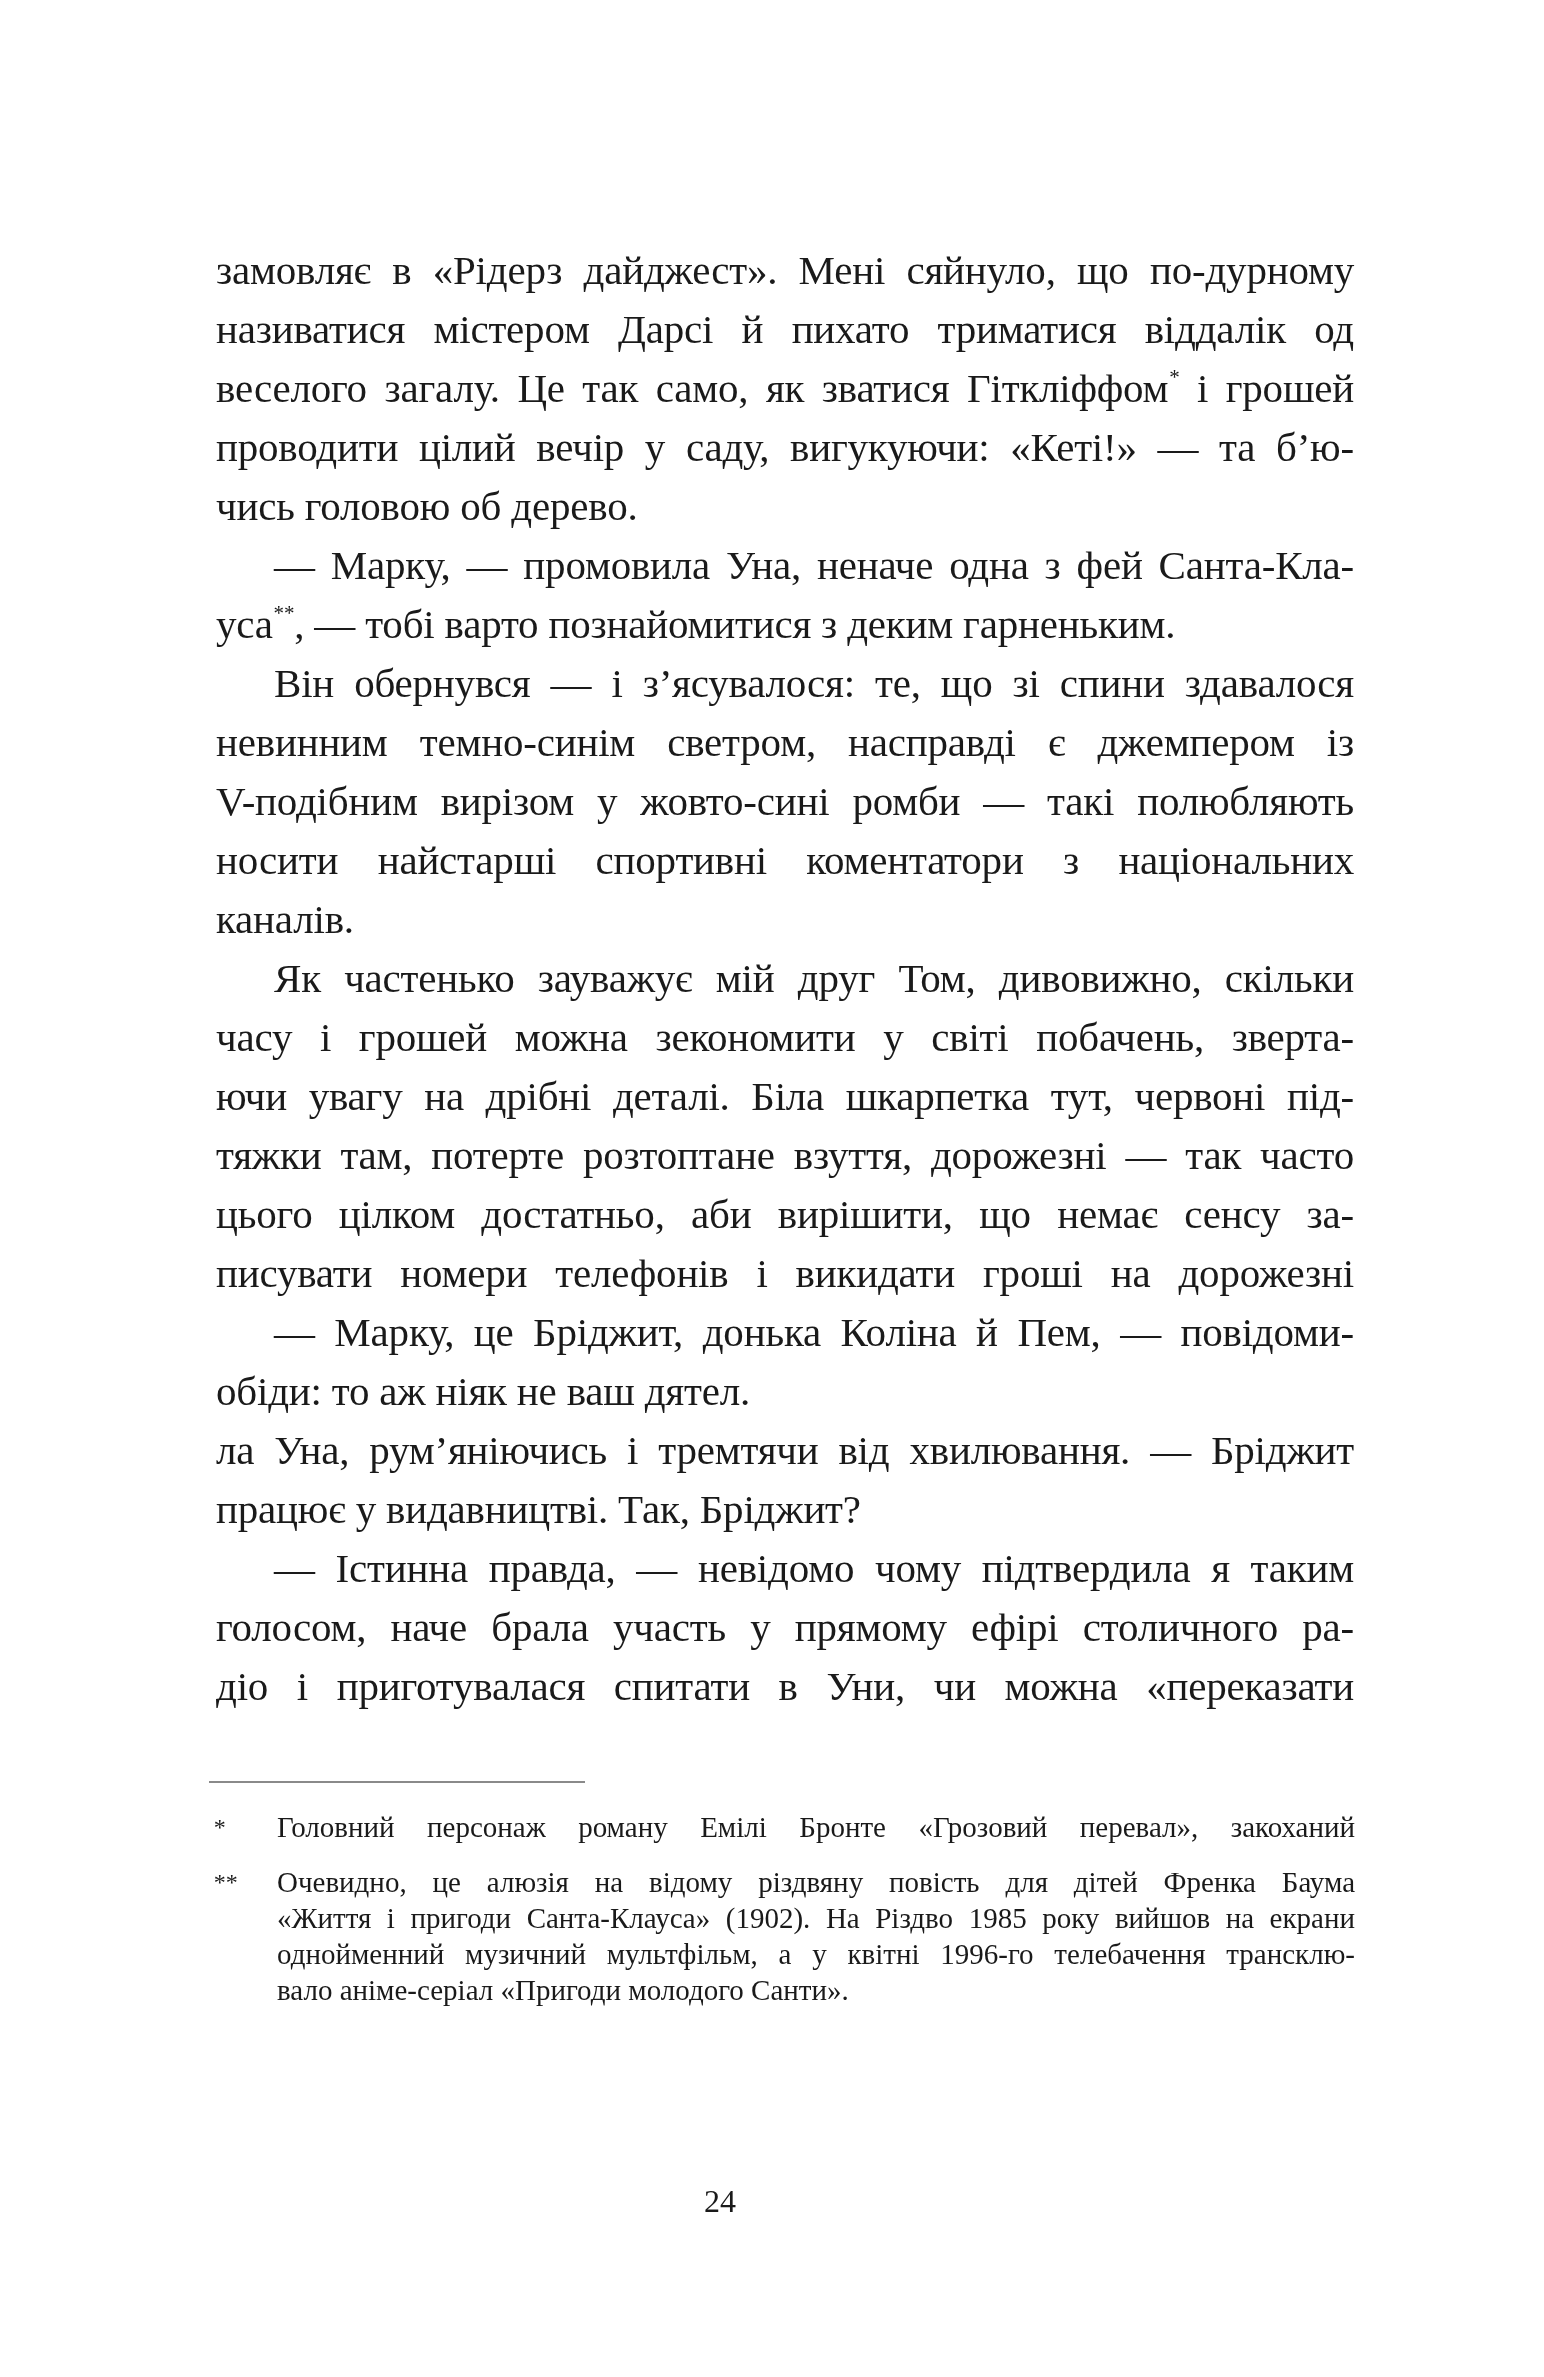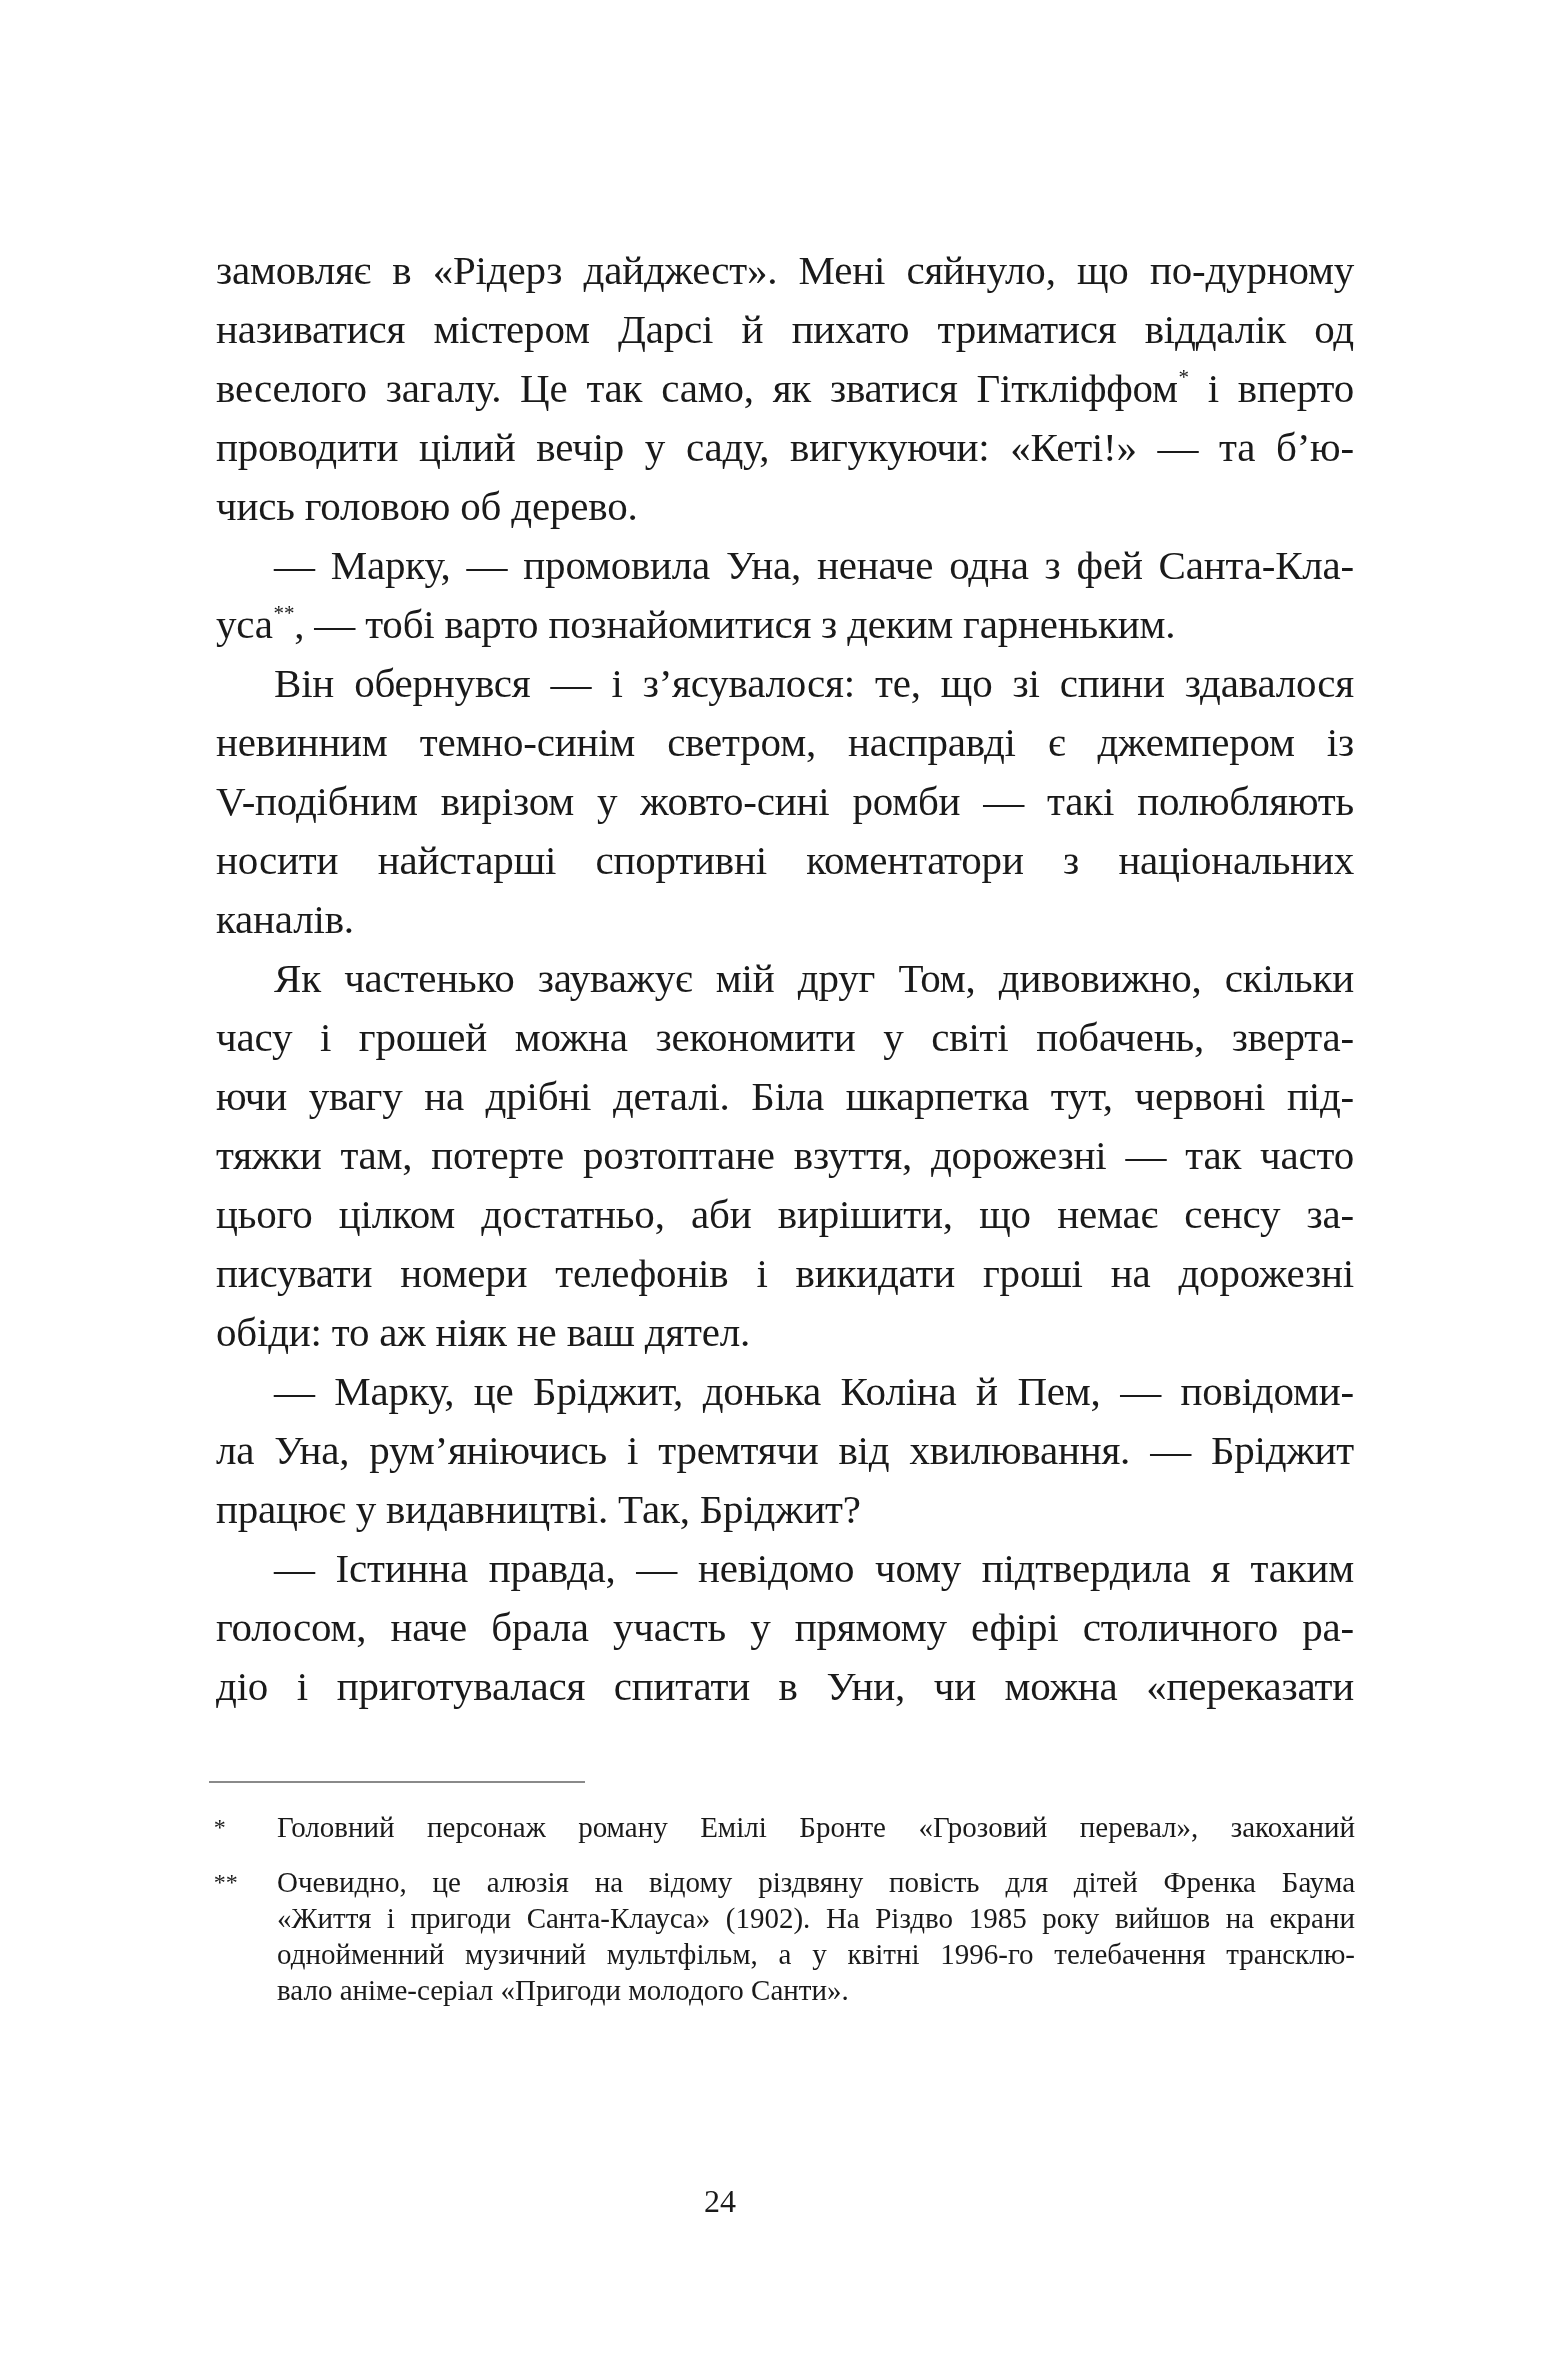--- a/index.html
+++ b/index.html
@@ -30,38 +30,38 @@
   }
 </style>
 </head>
 <body>
 
 <div class="page">
 
   <div class="main-text">
     <span class="line">замовляє в «Рідерз дайджест». Мені сяйнуло, що по-дурному</span>
     <span class="line">називатися містером Дарсі й пихато триматися віддалік од</span>
-    <span class="line"><span>веселого загалу. Це так само, як зватися Гіткліффом</span><sup class="fn">*</sup><span> і вперто</span></span>
+    <span class="line"><span>веселого загалу. Це так само, як зватися Гіткліффом</span><sup class="fn">*</sup><span> і грошей</span></span>
     <span class="line">проводити цілий вечір у саду, вигукуючи: «Кеті!» — та б’ю-</span>
     <span class="line last">чись головою об дерево.</span>
     <span class="line indent">— Марку, — промовила Уна, неначе одна з фей Санта-Кла-</span>
     <span class="line last"><span>уса</span><sup class="fn">**</sup><span>, — тобі варто познайомитися з деким гарненьким.</span></span>
     <span class="line indent">Він обернувся — і з’ясувалося: те, що зі спини здавалося</span>
     <span class="line">невинним темно-синім светром, насправді є джемпером із</span>
     <span class="line">V-подібним вирізом у жовто-сині ромби — такі полюбляють</span>
     <span class="line">носити найстарші спортивні коментатори з національних</span>
     <span class="line last">каналів.</span>
     <span class="line indent">Як частенько зауважує мій друг Том, дивовижно, скільки</span>
     <span class="line">часу і грошей можна зекономити у світі побачень, зверта-</span>
     <span class="line">ючи увагу на дрібні деталі. Біла шкарпетка тут, червоні під-</span>
     <span class="line">тяжки там, потерте розтоптане взуття, дорожезні — так часто</span>
     <span class="line">цього цілком достатньо, аби вирішити, що немає сенсу за-</span>
     <span class="line">писувати номери телефонів і викидати гроші на дорожезні</span>
+    <span class="line indent">— Марку, це Бріджит, донька Коліна й Пем, — повідоми-</span>
     <span class="line last">обіди: то аж ніяк не ваш дятел.</span>
-    <span class="line indent">— Марку, це Бріджит, донька Коліна й Пем, — повідоми-</span>
     <span class="line">ла Уна, рум’яніючись і тремтячи від хвилювання. — Бріджит</span>
     <span class="line last">працює у видавництві. Так, Бріджит?</span>
     <span class="line indent">— Істинна правда, — невідомо чому підтвердила я таким</span>
     <span class="line">голосом, наче брала участь у прямому ефірі столичного ра-</span>
     <span class="line">діо і приготувалася спитати в Уни, чи можна «переказати</span>
   </div>
 
   <div class="rule"></div>
 
   <div class="footnotes">

